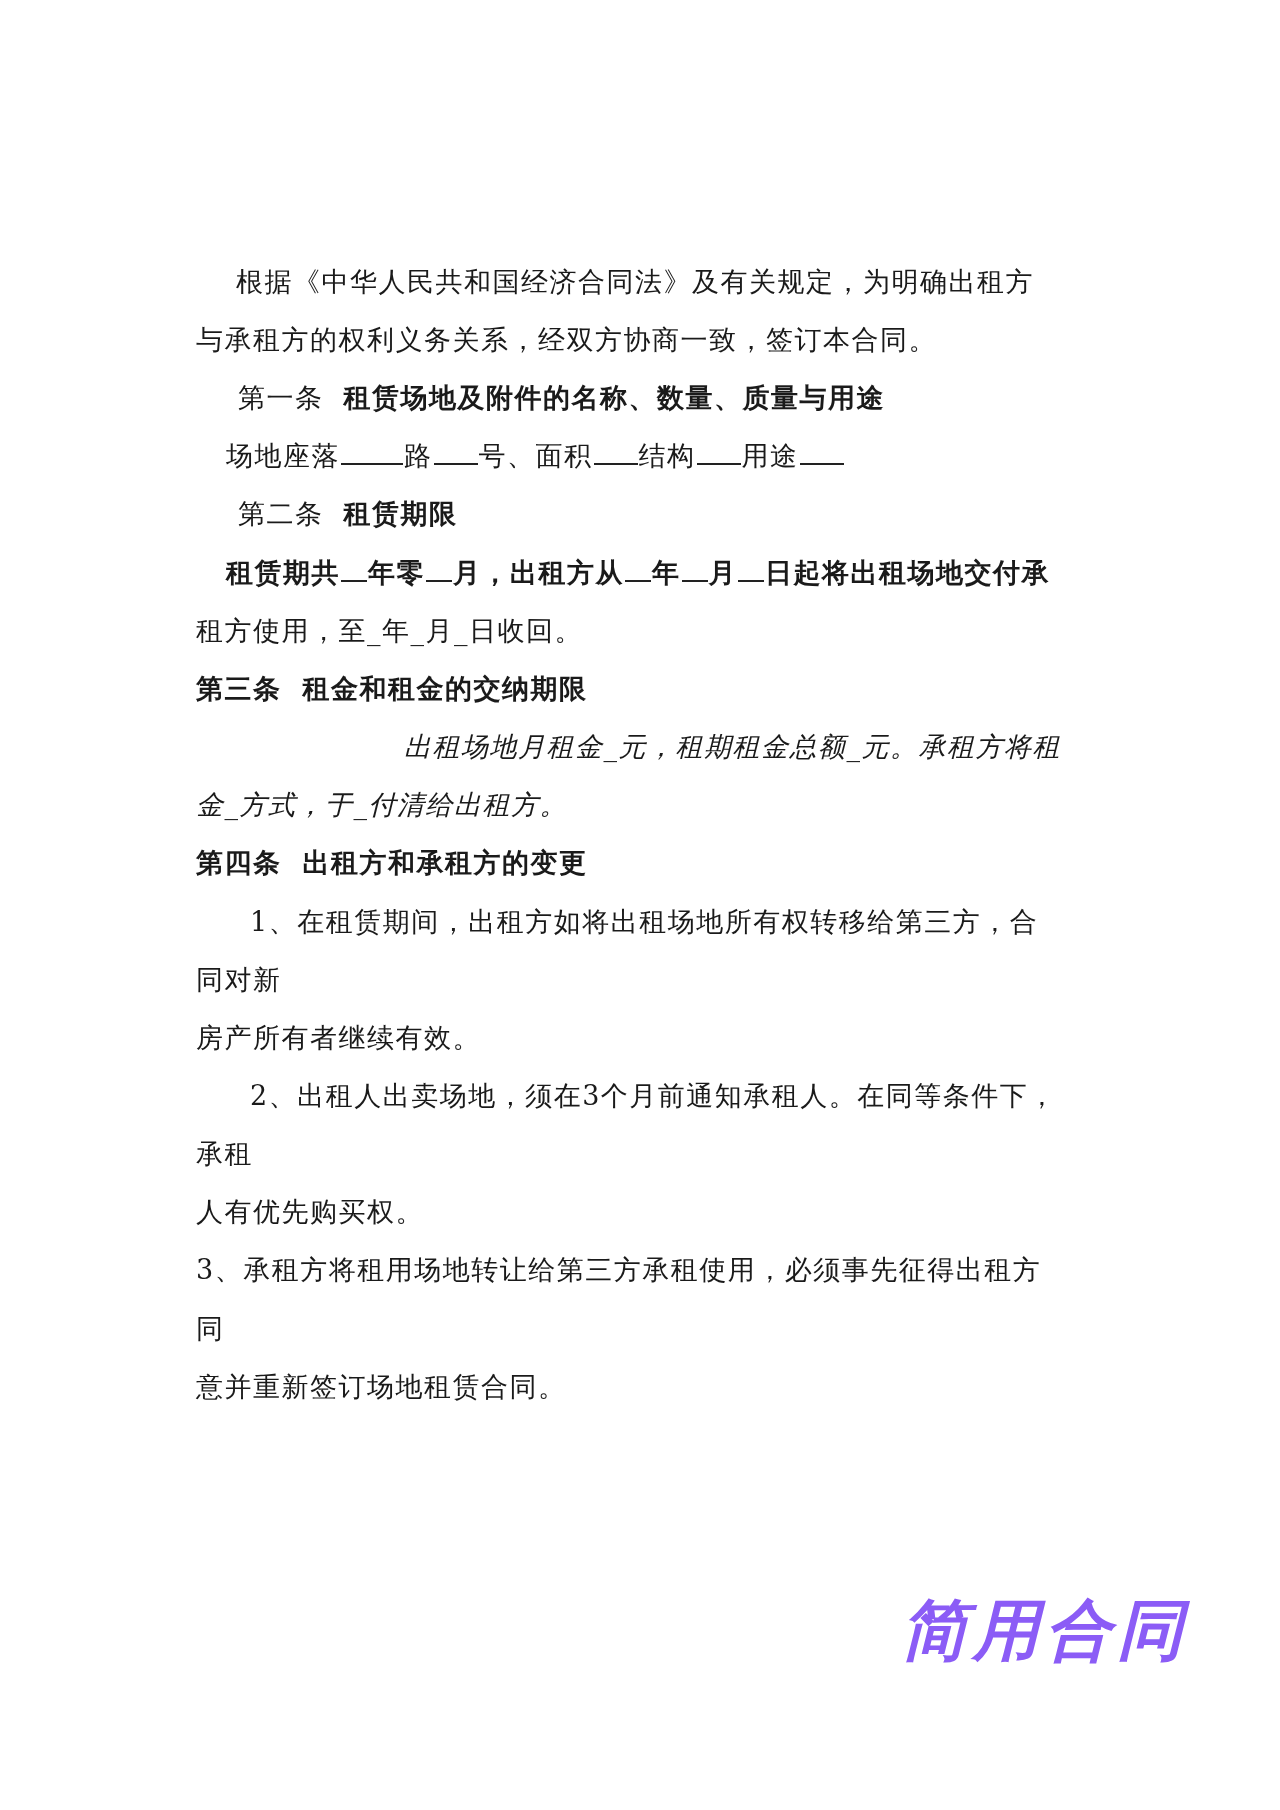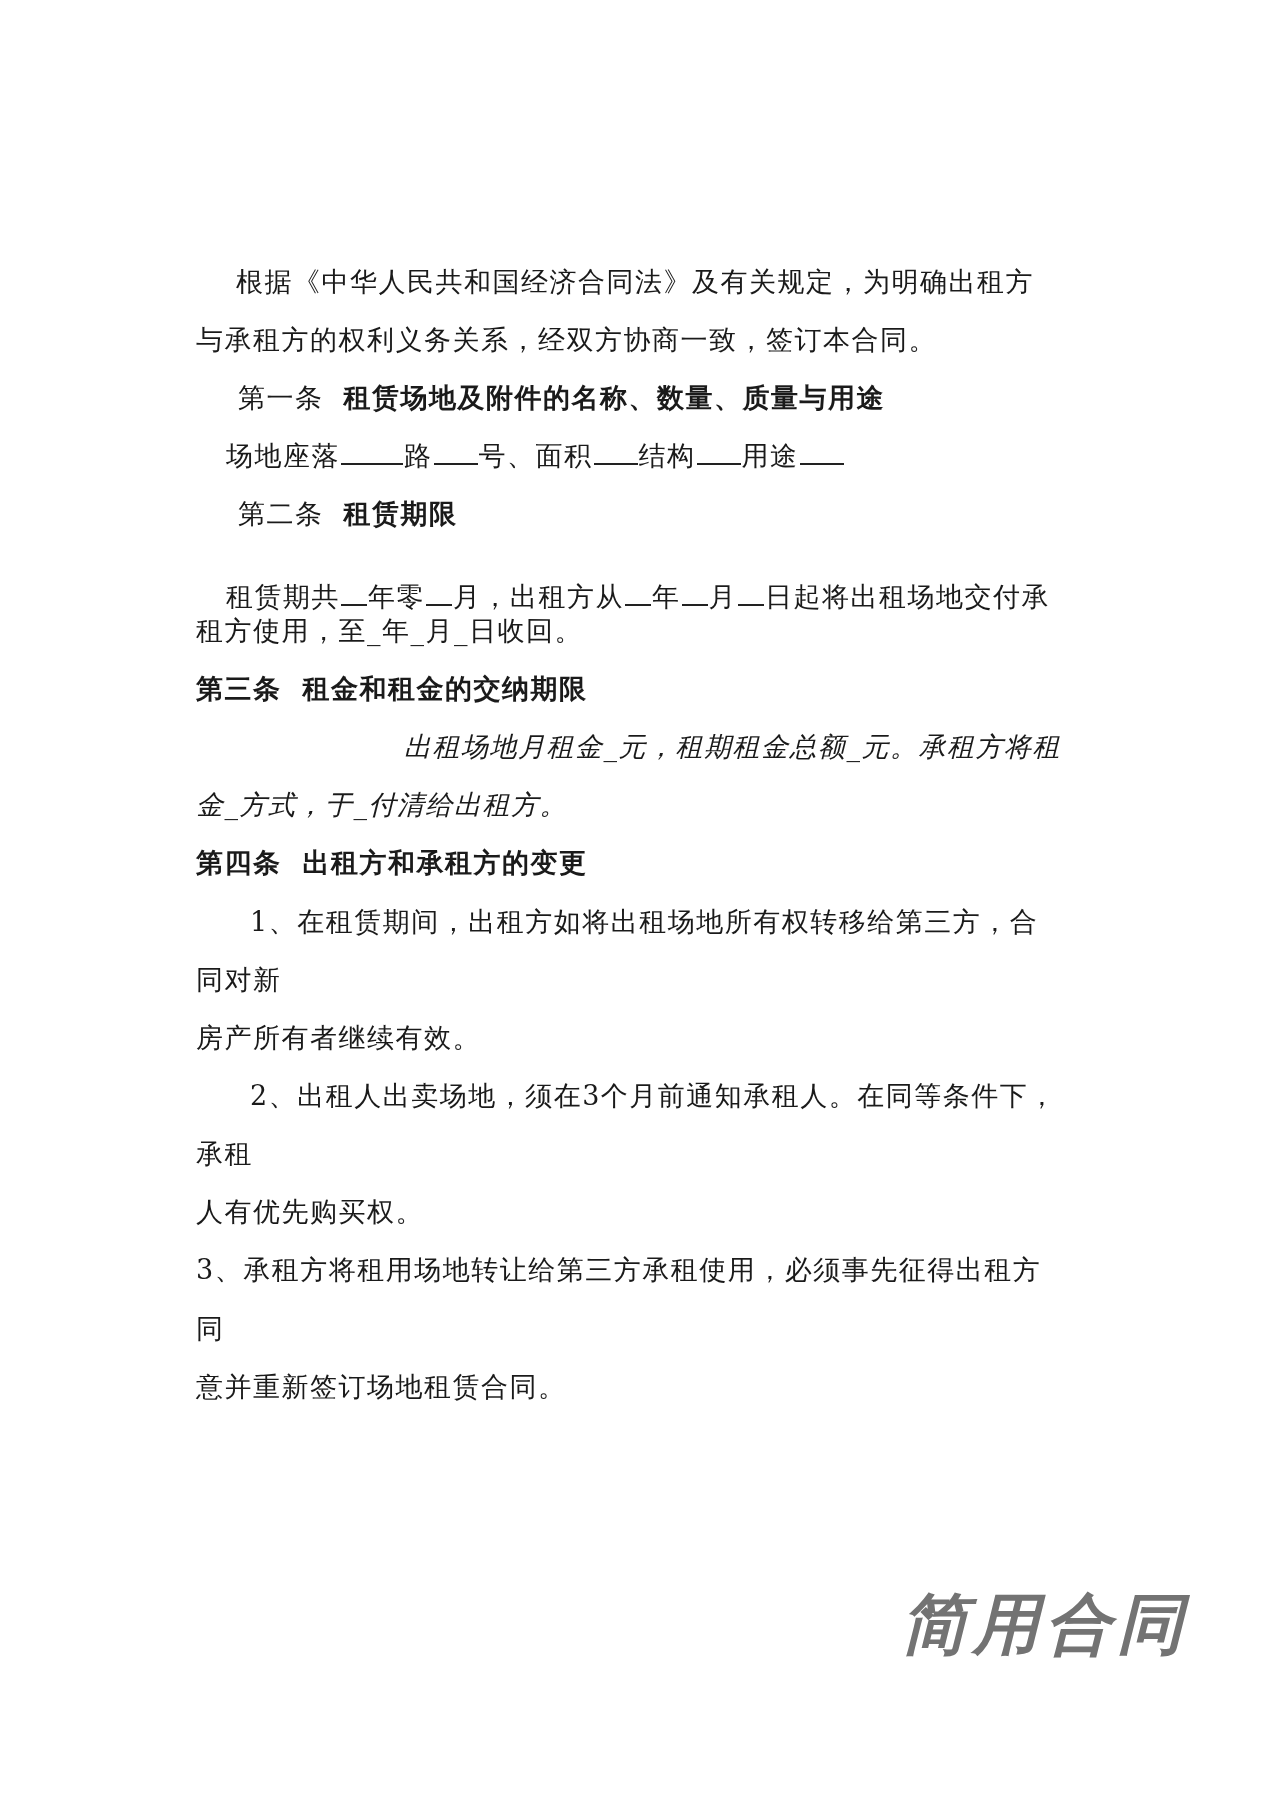--- a/index.html
+++ b/index.html
@@ -38,22 +38,22 @@
     height: 24px;
     vertical-align: baseline;
     margin: 0 1px;
   }
   .watermark {
     position: absolute;
     left: 880px;
     top: 1592px;
     width: 330px;
     text-align: center;
-    color: #737373;
-    font-family: Liberation Mono, monospace;
+    color: #8b5cf6;
+    font-family: Liberation Sans, sans-serif;
     font-weight: bold;
     font-style: italic;
     user-select: none;
   }
   .watermark .wm-title {
     font-size: 66px;
     line-height: 76px;
     letter-spacing: 6px;
   }
   .watermark .wm-sub {
@@ -76,21 +76,21 @@
     <span class="bold" style="margin-left:10px;">租赁场地及附件的名称、数量、质量与用途</span>
   </div>
   <div class="line" style="left:226px; top:438px;">
     <span>场地座落</span><span class="blank" style="width:62px;"></span><span>路</span><span class="blank" style="width:44px;"></span><span>号、面积</span><span class="blank" style="width:44px;"></span><span>结构</span><span class="blank" style="width:44px;"></span><span>用途</span><span class="blank" style="width:44px;"></span>
   </div>
 
   <div class="line" style="top:496px;">
     <span class="heading-label">第二条</span>
     <span class="bold" style="margin-left:10px;margin-top:15px;">租赁期限</span>
   </div>
-  <div class="line" style="left:226px; top:579px;">
+  <div class="line" style="left:226px; top:555px;font-weight:bold;">
     <span>租赁期共</span><span class="blank" style="width:26px;"></span><span>年零</span><span class="blank" style="width:26px;"></span><span>月，出租方从</span><span class="blank" style="width:26px;"></span><span>年</span><span class="blank" style="width:26px;"></span><span>月</span><span class="blank" style="width:26px;"></span><span>日起将出租场地交付承</span>
   </div>
   <div class="line bold" style="top:671px;">
     <span>第三条</span>
     <span style="margin-left:10px;">租金和租金的交纳期限</span>
   </div>
 
   <div class="line" style="top:613px;">租方使用，至_年_月_日收回。</div>
   <div class="line" style="left:404px; top:729px;font-style:italic;">出租场地月租金_元，租期租金总额_元。承租方将租</div>
   <div class="line" style="top:787px;font-style:italic;">金_方式，于_付清给出租方。</div>

